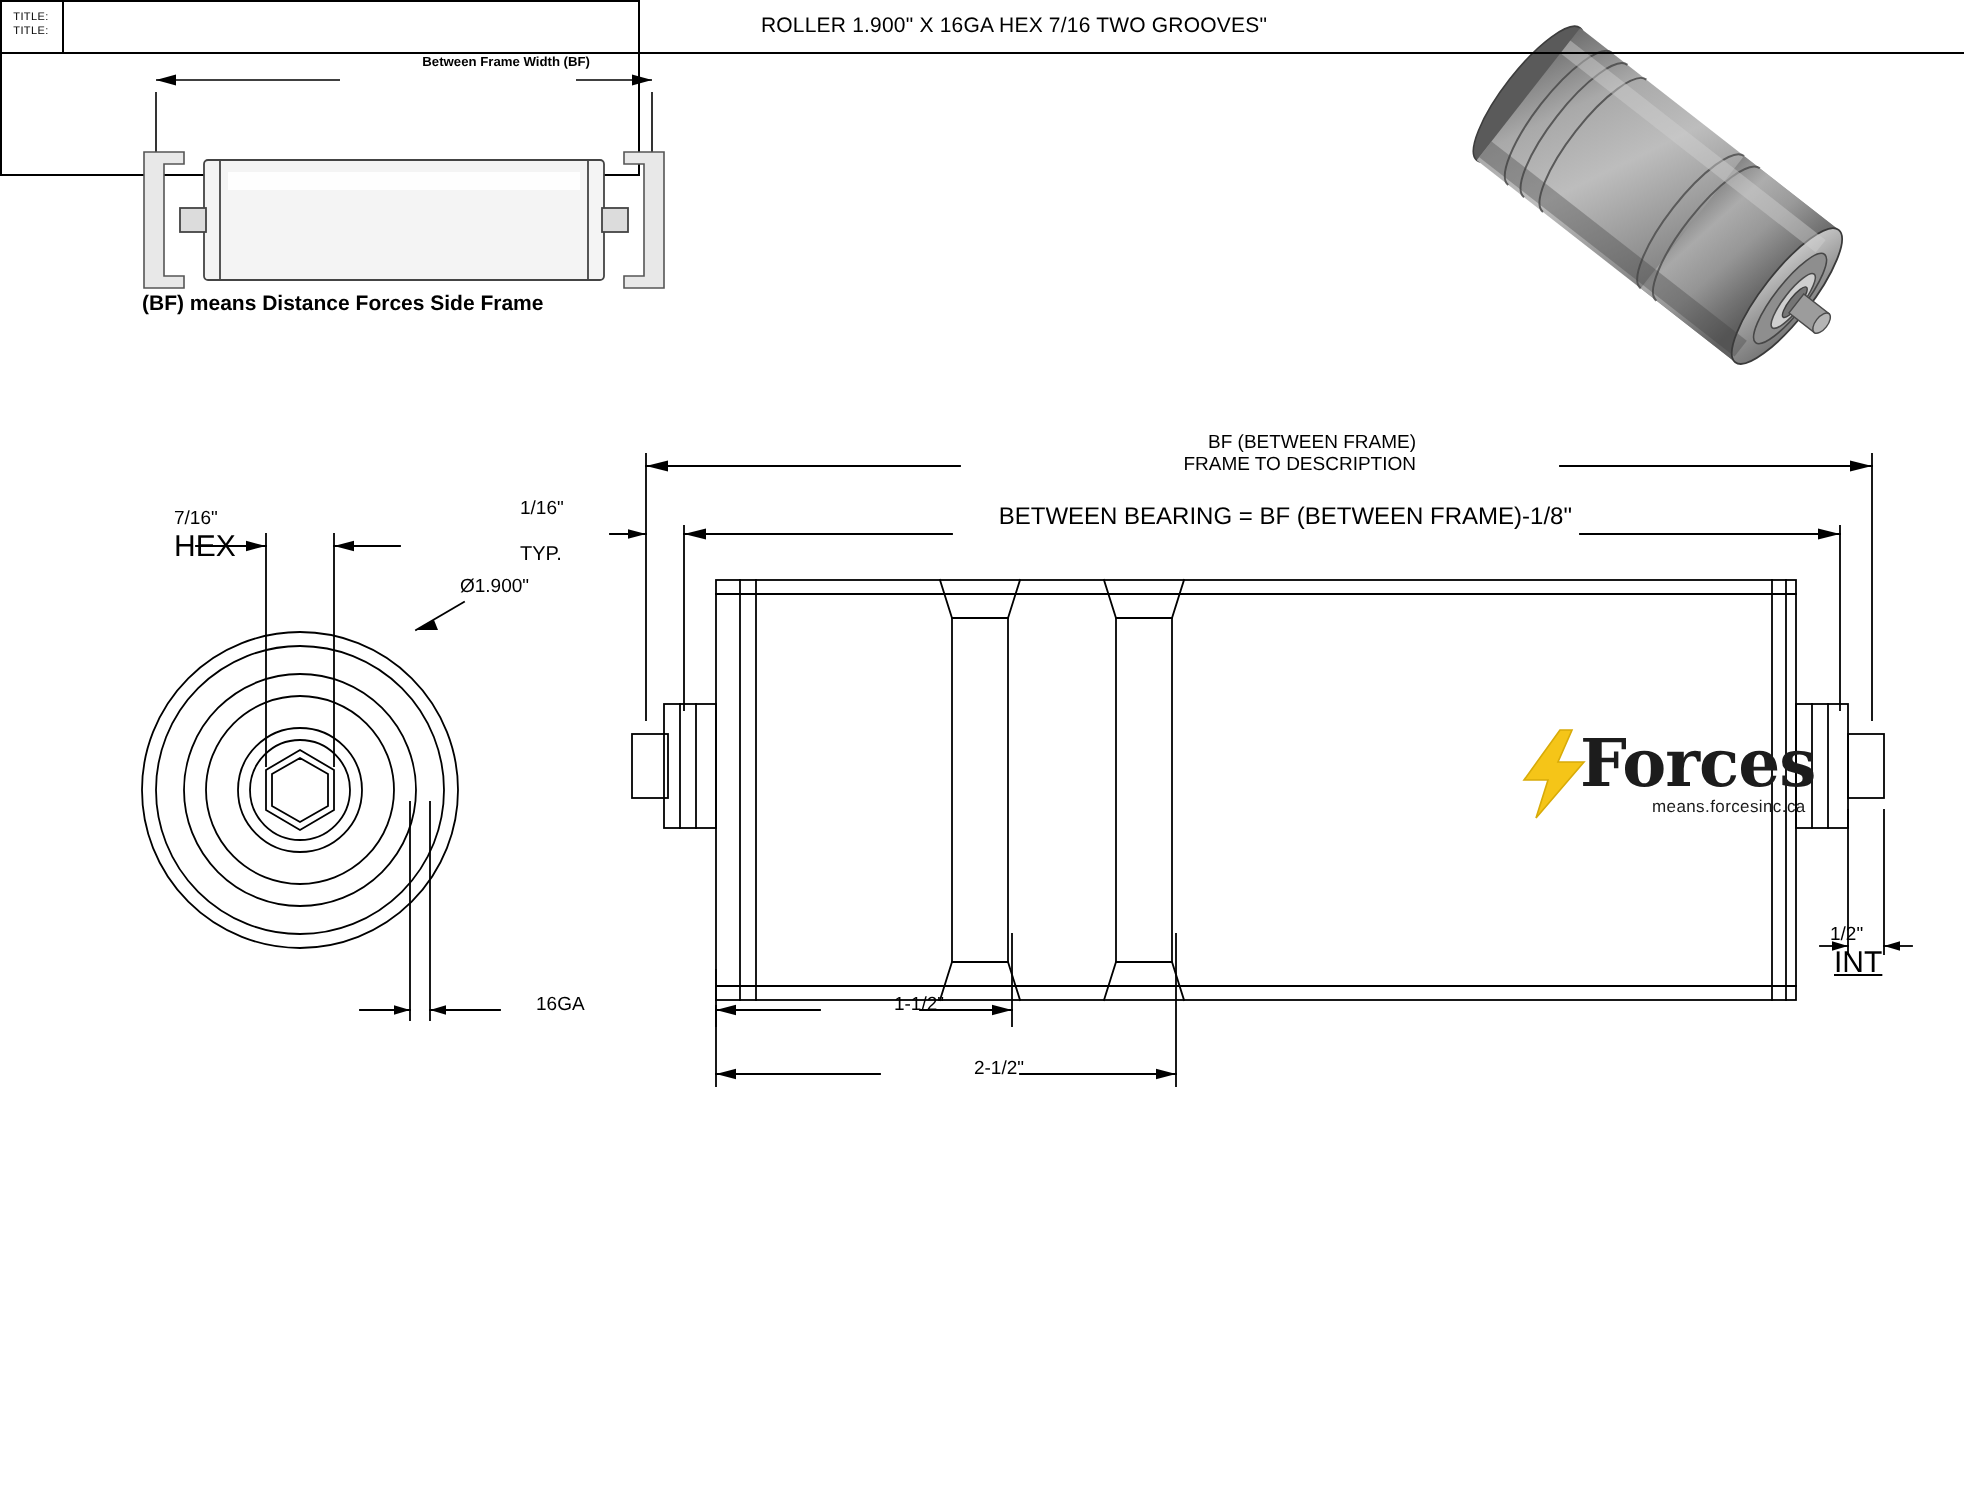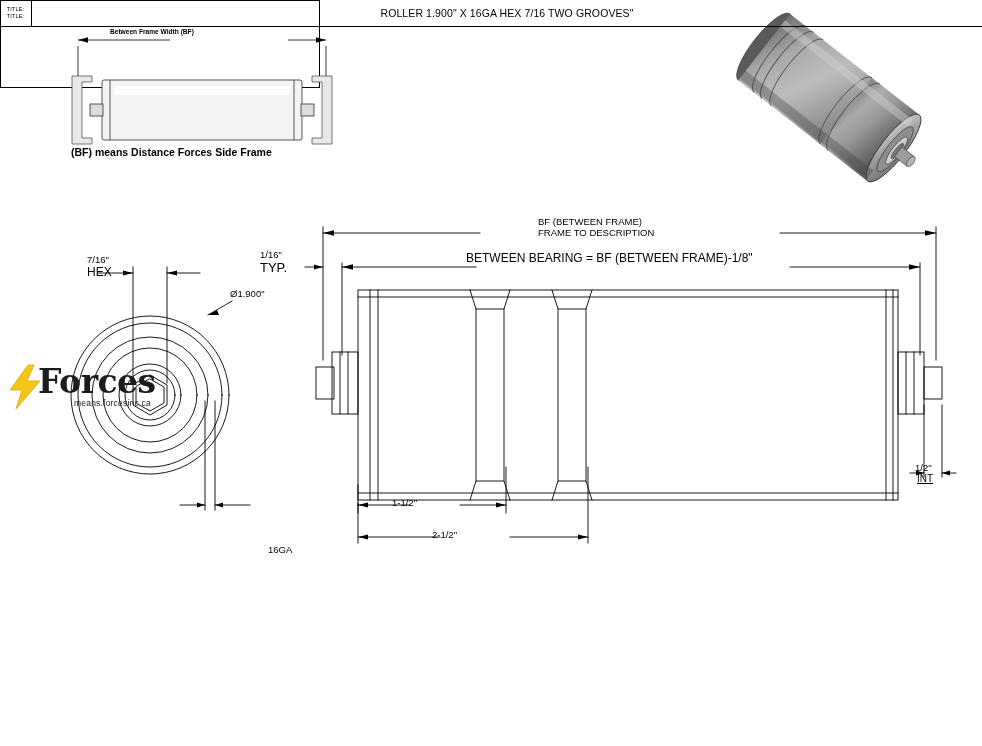--- a/index.html
+++ b/index.html
@@ -19,21 +19,21 @@
     overflow: hidden;
   }
   .abs { position: absolute; }
   .lbl {
     position: absolute;
     font-family: "Liberation Sans", sans-serif;
     color: #000000;
     white-space: pre;
     line-height: 1.05;
   }
-  .lbl.c { text-align: left; }
+  .lbl.c { text-align: right; }
   .bold { font-weight: bold; }
 
   
   #frame-sketch { left: 30px; top: 18px; width: 330px; height: 145px; }
 
   
   #iso { left: 700px; top: 10px; width: 265px; height: 180px; }
 
   
   #main-drawing { left: 40px; top: 205px; width: 920px; height: 360px; }
@@ -59,21 +59,21 @@
   #title-tag span {
     font-size: 5.5px; letter-spacing: .2px; line-height: 1.35; color: #000;
   }
   #title-text {
     position: absolute; left: 32px; top: 0; right: 0; height: 100%;
     display: flex; align-items: center; justify-content: center;
     font-size: 10.5px; color: #000; letter-spacing: .1px;
   }
   #logo-area {
     position: absolute; left: 0; top: 27px; width: 100%; bottom: 0;
-    display: flex; align-items: center; justify-content: flex-start;
+    display: flex; align-items: center; justify-content: flex-end;
   }
   #logo-inner { position: relative; width: 230px; height: 52px; }
   #logo-word {
     position: absolute; left: 38px; top: 1px;
     font-family: "DejaVu Serif", serif;
     font-weight: bold;
     font-size: 33px;
     letter-spacing: -0.5px;
     color: #1c1c1c;
   }
@@ -312,35 +312,35 @@
         </g>
       </g>
     </svg>
 
     <div class="lbl c" style="left:498px; top:12px; width:170px; font-size:9.5px;">BF (BETWEEN FRAME)</div>
     <div class="lbl c" style="left:498px; top:23px; width:170px; font-size:9.5px;">FRAME TO DESCRIPTION</div>
 
     <div class="lbl c" style="left:426px; top:47px; width:320px; font-size:12px;">BETWEEN BEARING = BF (BETWEEN FRAME)-1/8"</div>
 
     <div class="lbl" style="left:220px; top:45px; font-size:9.5px;">1/16"</div>
-    <div class="lbl" style="left:220px; top:56px; font-size:13px;">TYP.</div>
+    <div class="lbl" style="left:220px; top:68px; font-size:10px;">TYP.</div>
 
     <div class="lbl" style="left:47px; top:50px; font-size:9.5px;">7/16"</div>
-    <div class="lbl" style="left:47px; top:61px; font-size:12px;">HEX</div>
+    <div class="lbl" style="left:47px; top:61px; font-size:15px;">HEX</div>
 
     <div class="lbl" style="left:190px; top:84px; font-size:9.5px;">Ø1.900"</div>
 
-    <div class="lbl" style="left:228px; top:293px; font-size:9.5px;margin-top:47px;">16GA</div>
+    <div class="lbl" style="left:228px; top:293px; font-size:9.5px;">16GA</div>
 
     <div class="lbl c" style="left:352px; top:293px; width:80px; font-size:9.5px;">1-1/2"</div>
 
     <div class="lbl c" style="left:392px; top:325px; width:80px; font-size:9.5px;">2-1/2"</div>
 
     <div class="lbl" style="left:875px; top:258px; font-size:9.5px;">1/2"</div>
-    <div class="lbl" style="left:877px; top:269px; font-size:10px;text-decoration:underline;">INT</div>
+    <div class="lbl" style="left:877px; top:269px; font-size:15px;text-decoration:underline;">INT</div>
   </div>
 
   <div id="title-block">
     <div id="title-row">
       <div id="title-tag">
         <span>TITLE:</span>
         <span>TITLE:</span>
       </div>
       <div id="title-text">ROLLER 1.900" X 16GA HEX 7/16 TWO GROOVES"</div>
     </div>

